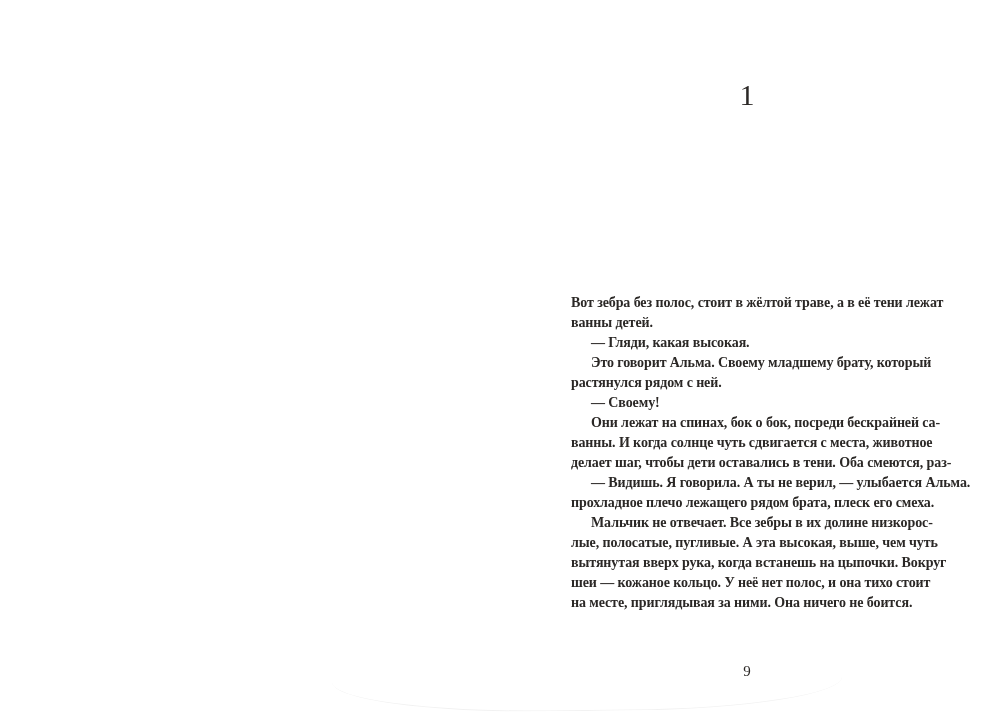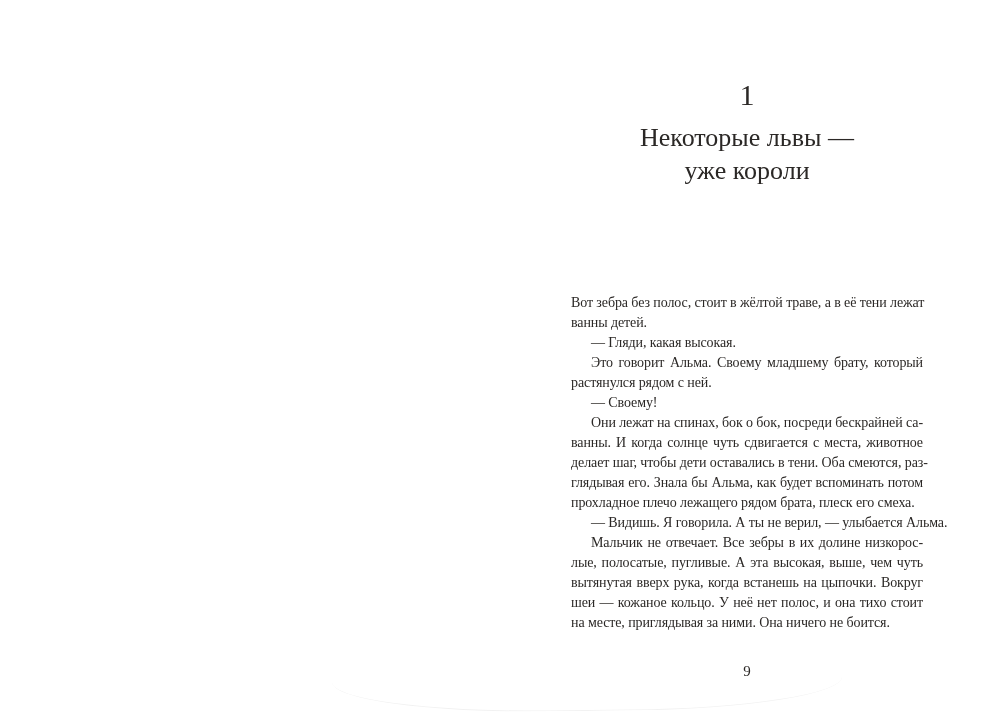--- a/index.html
+++ b/index.html
@@ -39,20 +39,21 @@
     font-size: 26px;
     line-height: 33px;
   }
   .body-block {
     position: absolute;
     left: 571px; top: 293px;
     width: 352px;
     font-size: 14px;
     line-height: 20px;
     letter-spacing: -0.1px;
+    font-weight: bold;
   }
   .bline {
     white-space: nowrap;
     text-align: justify;
     text-align-last: justify;
   }
   .bline.last { text-align-last: left; }
   .bline.in { text-indent: 20px; }
   .pageno {
     position: absolute;
@@ -76,39 +77,34 @@
 <body>
 
 <div class="stage">
 
   <div class="left-page"></div>
 
   <div class="right-page"></div>
 
   <div class="chapter-head">
     <div class="chapter-num">1</div>
-    <div class="chapter-title">
-      <div>Некоторые львы —</div>
-      <div>уже короли</div>
-    </div>
   </div>
 
   <div class="body-block">
     <div class="bline">Вот зебра без полос, стоит в жёлтой траве, а в её тени лежат</div>
     <div class="bline last">ванны детей.</div>
     <div class="bline last in">— Гляди, какая высокая.</div>
     <div class="bline in">Это говорит Альма. Своему младшему брату, который</div>
     <div class="bline last">растянулся рядом с ней.</div>
     <div class="bline last in">— Своему!</div>
     <div class="bline in">Они лежат на спинах, бок о бок, посреди бескрайней са-</div>
     <div class="bline">ванны. И когда солнце чуть сдвигается с места, животное</div>
     <div class="bline">делает шаг, чтобы дети оставались в тени. Оба смеются, раз-</div>
-    <div class="bline">глядывая его. Знала бы Альма, как будет вспоминать потом</div>
+    <div class="bline last in">— Видишь. Я говорила. А ты не верил, — улыбается Альма.</div>
     <div class="bline last">прохладное плечо лежащего рядом брата, плеск его смеха.</div>
-    <div class="bline last in">— Видишь. Я говорила. А ты не верил, — улыбается Альма.</div>
     <div class="bline in">Мальчик не отвечает. Все зебры в их долине низкорос-</div>
     <div class="bline">лые, полосатые, пугливые. А эта высокая, выше, чем чуть</div>
     <div class="bline">вытянутая вверх рука, когда встанешь на цыпочки. Вокруг</div>
     <div class="bline">шеи — кожаное кольцо. У неё нет полос, и она тихо стоит</div>
     <div class="bline last">на месте, приглядывая за ними. Она ничего не боится.</div>
   </div>
 
   <div class="pageno">9</div>
 
   <div class="page-curl"></div>

